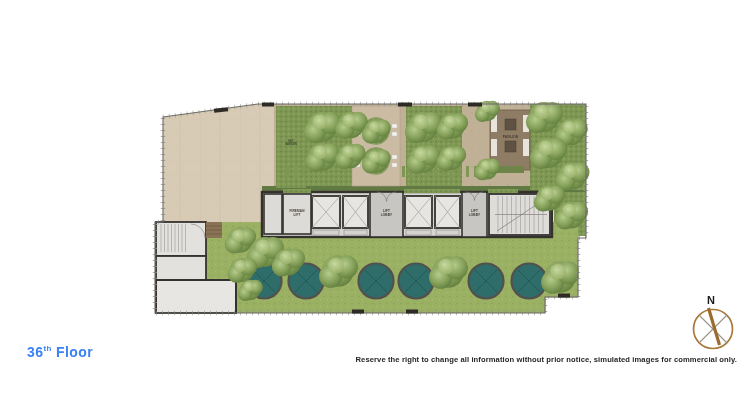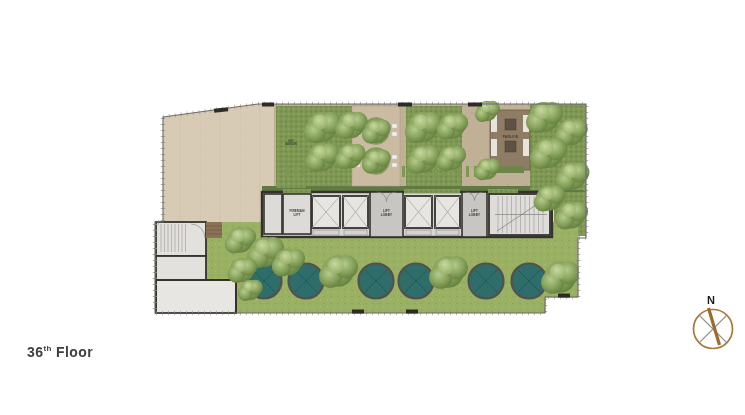--- a/index.html
+++ b/index.html
@@ -1,21 +1,21 @@
 <!DOCTYPE html>
 <html><head>
 <meta charset="utf-8">
 <style>
   html,body{margin:0;padding:0;}
   body{width:745px;height:415px;background:#ffffff;overflow:hidden;
        font-family:"Liberation Sans", sans-serif;}
   .canvas{position:relative;width:745px;height:415px;background:#fff;}
   .plan-svg{position:absolute;left:0;top:0;}
   .floor-title{position:absolute;left:27px;top:344px;font-size:14px;
-       font-weight:700;color:#404040;letter-spacing:0.4px;}
+       font-weight:700;color:#3b82f6;letter-spacing:0.4px;}
   .floor-title sup{font-size:8px;font-weight:700;}
   .disclaimer{position:absolute;right:8px;top:355px;font-size:7.6px;
        font-weight:700;color:#262626;letter-spacing:0.1px;}
   svg text{font-family:"Liberation Sans", sans-serif;}
   .tiny-label{font-size:3.1px;font-weight:700;fill:#3f3a32;letter-spacing:0.15px;}
   .tiny-label-dk{font-size:2.7px;font-weight:700;fill:#3c4630;letter-spacing:0.1px;}
   .compass-n{font-size:11px;font-weight:700;fill:#1c1c1c;}
 </style>
 </head>
 <body>
@@ -283,14 +283,15 @@
   <g>
     <text x="711" y="304" class="compass-n" text-anchor="middle">N</text>
     <circle cx="713" cy="329" r="19.5" fill="none" stroke="#a8793a" stroke-width="1.7"></circle>
     <path d="M699,315 L727,343 M727,315 L699,343" stroke="#97948e" stroke-width="1.1"></path>
     <line x1="708.5" y1="308" x2="719.5" y2="345" stroke="#9c6b2f" stroke-width="3.2"></line>
   </g>
 </svg>
 
 <div class="floor-title"><span>36</span><sup>th</sup> <span>Floor</span></div>
 
+<div class="disclaimer">Reserve the right to change all information without prior notice, simulated images for commercial only.</div>
 
 </div>
 
 </body></html>

